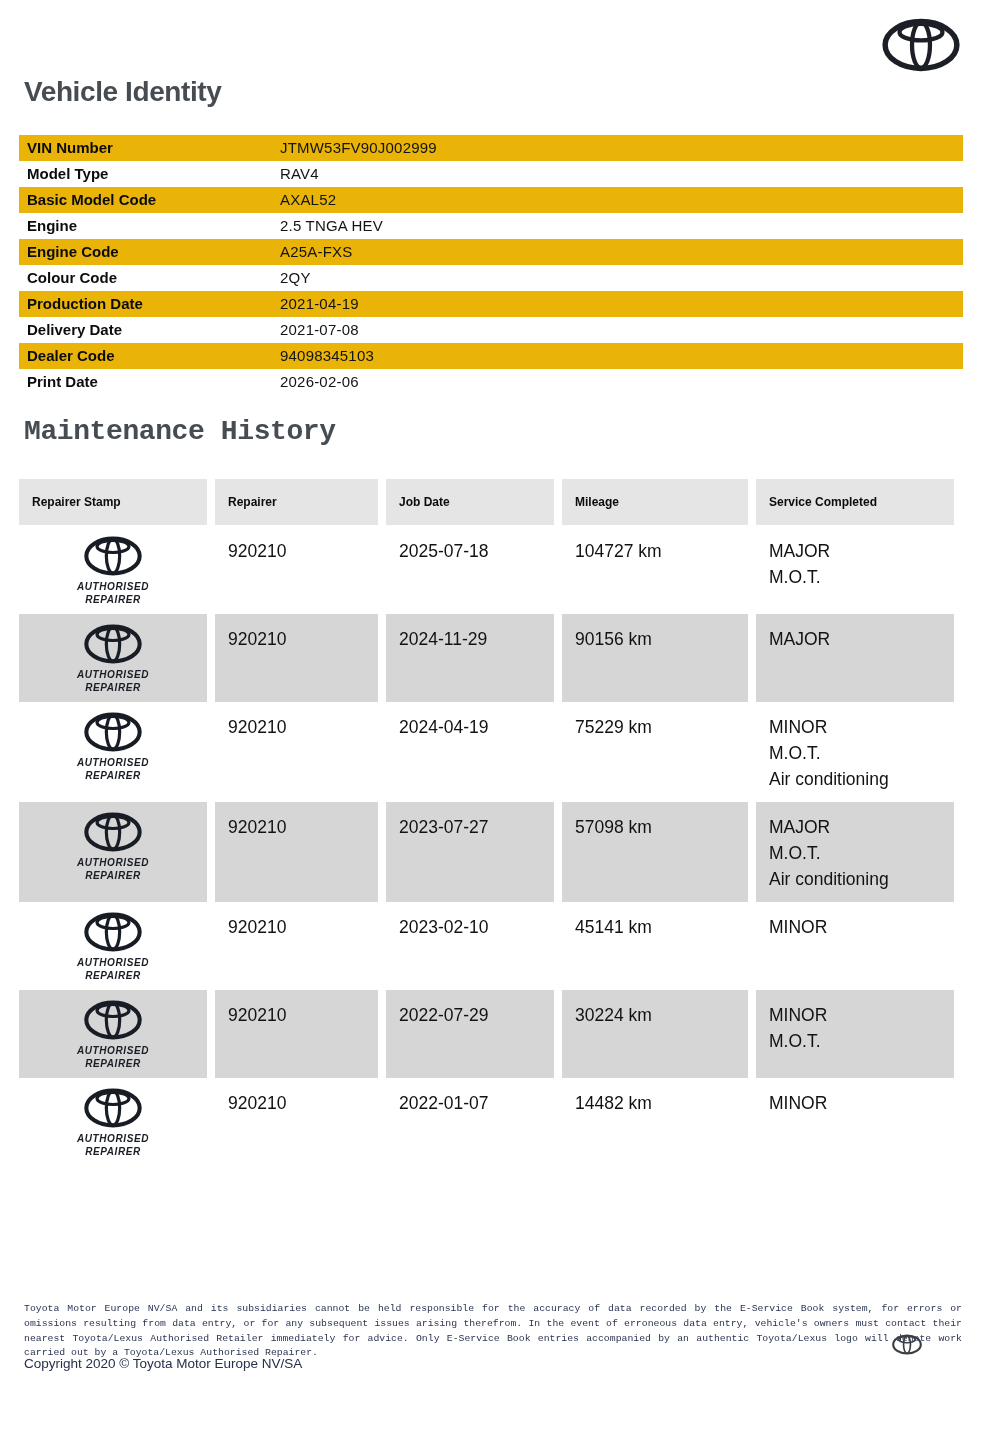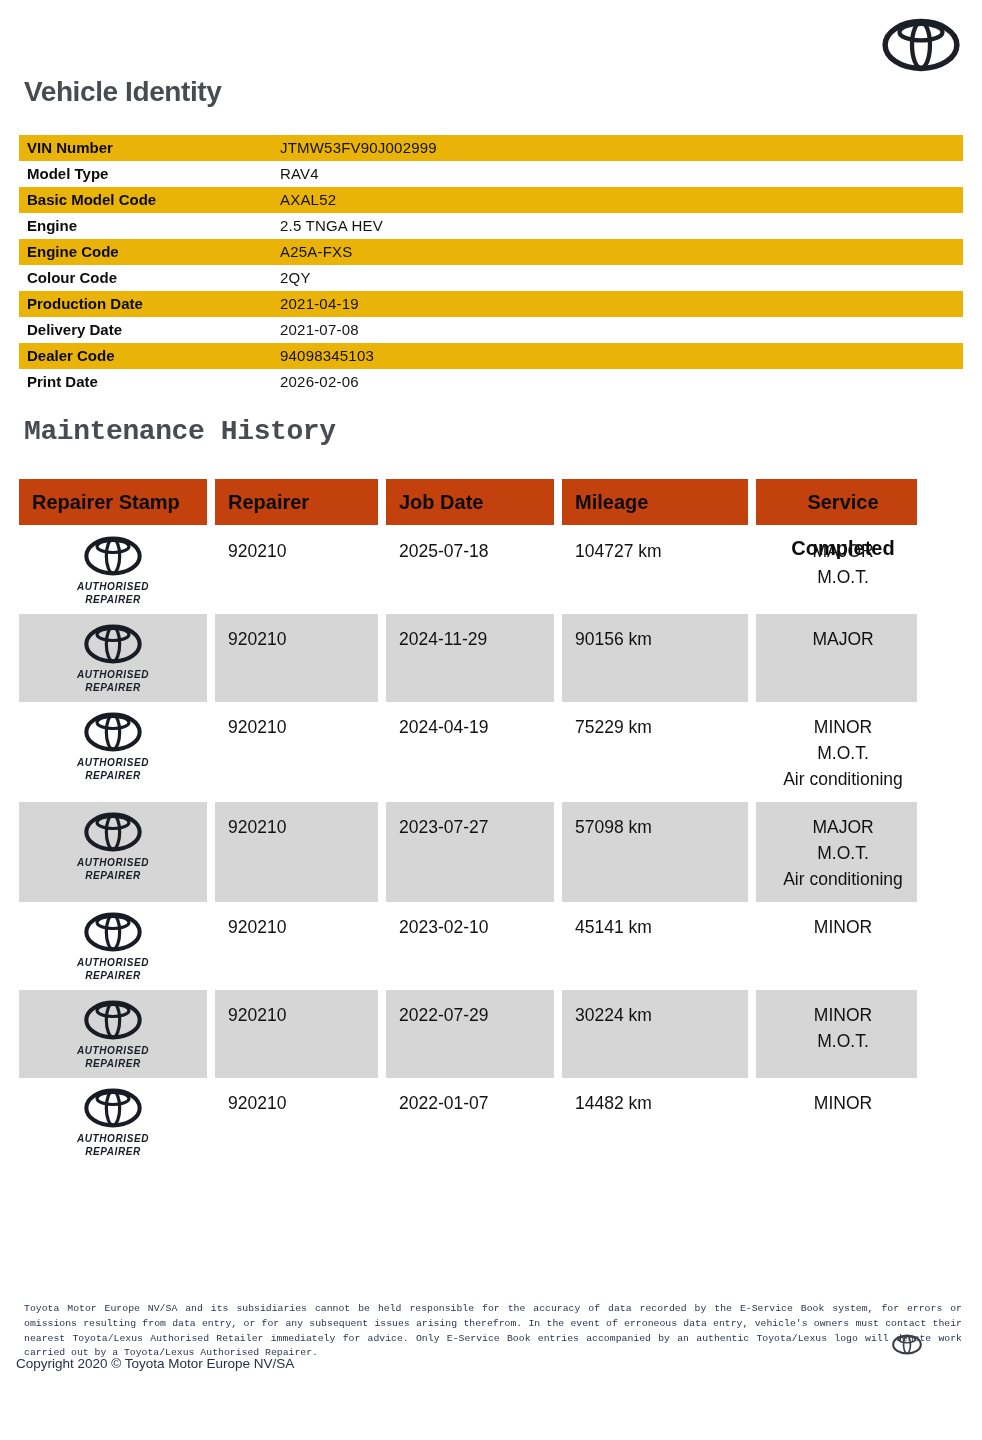--- a/index.html
+++ b/index.html
@@ -80,32 +80,32 @@
     top: 479px;
     left: 19px;
     width: 944px;
   }
   .m-header, .m-row {
     display: flex;
     gap: 8px;
   }
   .m-header { height: 46px; margin-bottom: 1px; }
   .m-header .cell {
-    background: #c2410c;
-    font-size: 20px;
+    background: #e5e5e5;
+    font-size: 12px;
     font-weight: 700;
     color: #0c0c0c;
     line-height: 46px;
     padding-left: 13px;
   }
   .col-stamp    { width: 188px; }
   .col-repairer { width: 163px; }
   .col-jobdate  { width: 168px; }
   .col-mileage  { width: 186px; }
-  .col-service  { width: 161px; text-align: center; }
+  .col-service  { width: 198px; }
 
   .m-row { min-height: 82px; }
   .m-row .cell {
     font-size: 17.5px;
     font-weight: 400;
     color: #121212;
     padding: 12px 0 10px 13px;
     line-height: 26px;
   }
   .m-row.gray .cell { background: #d6d6d6; }
@@ -129,21 +129,21 @@
     letter-spacing: 0.6px;
     line-height: 13px;
     color: #1a1e26;
     text-align: center;
   }
 
   
   .copyright {
     position: absolute;
     top: 1356px;
-    left: 16px;
+    left: 24px;
     font-size: 13.5px;
     font-weight: 400;
     color: #25304c;
   }
   .disclaimer {
     position: absolute;
     top: 1302px;
     left: 24px;
     width: 938px;
     font-size: 9.8px;

